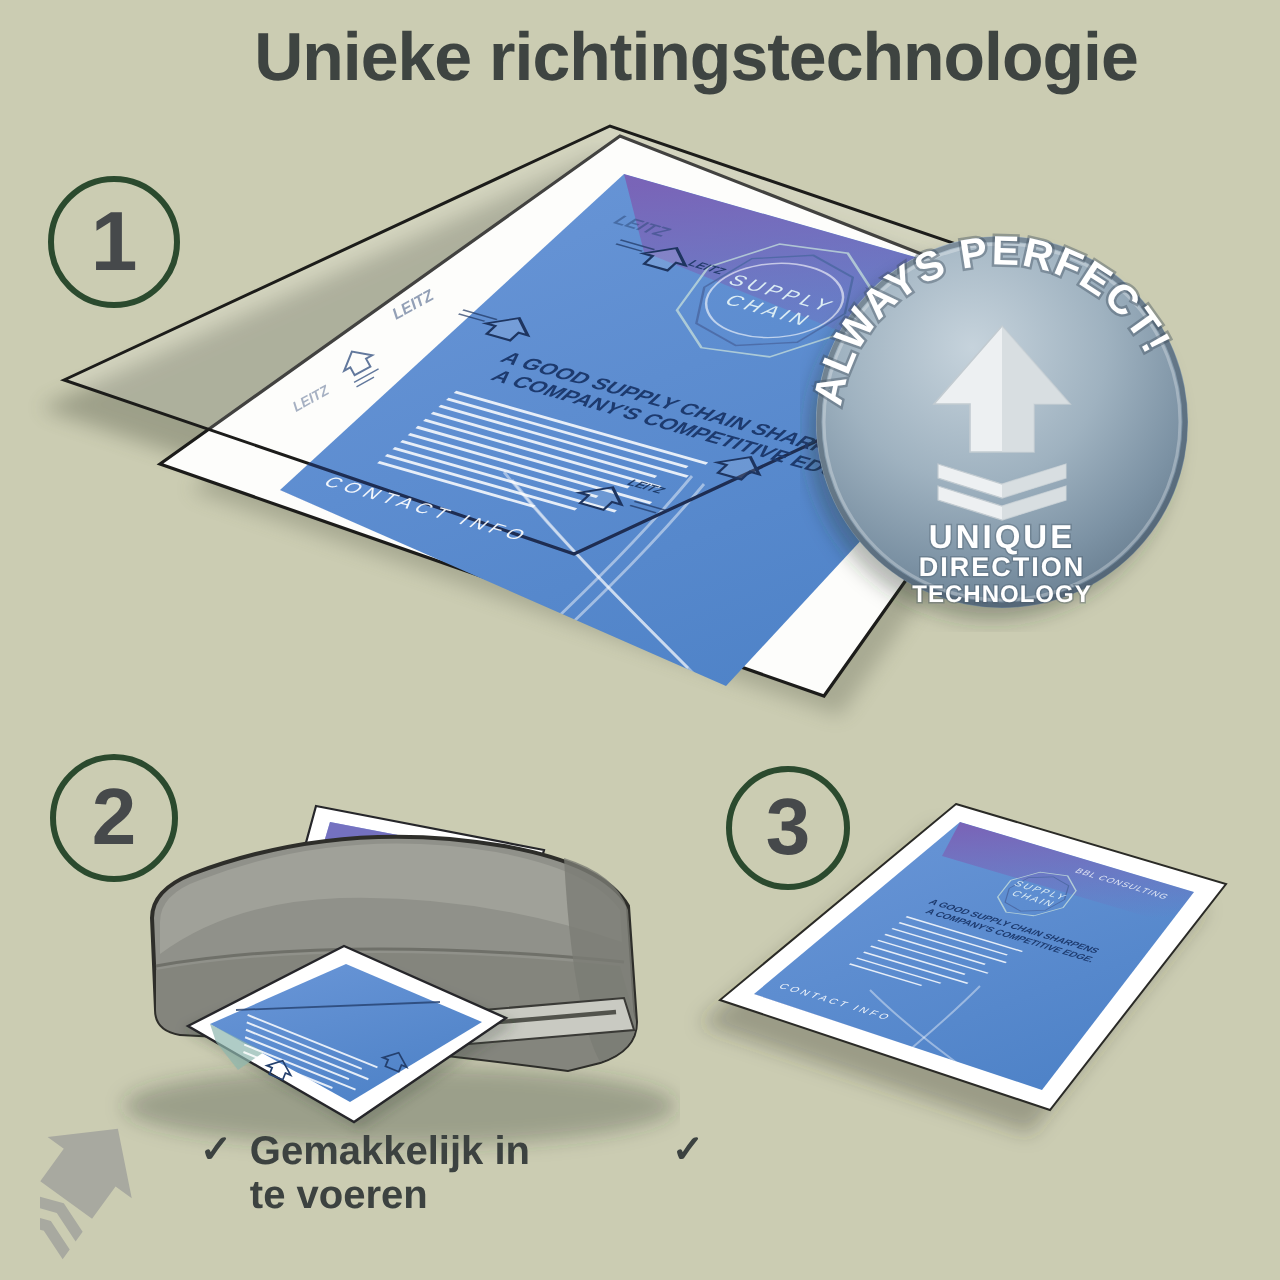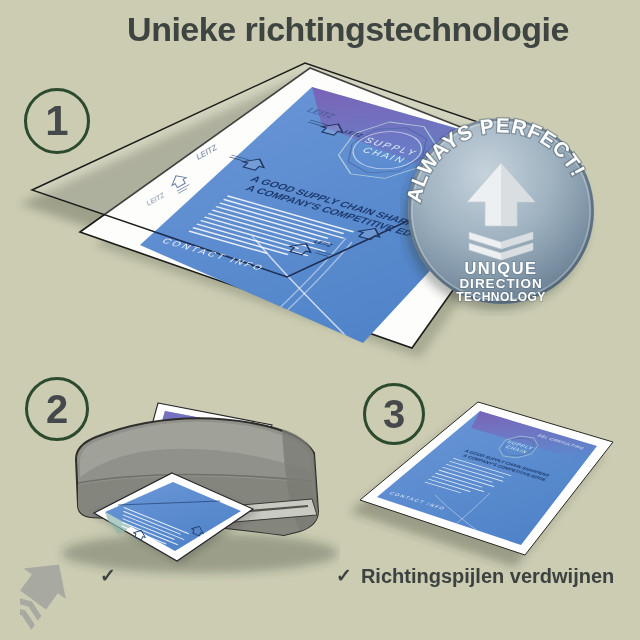--- a/index.html
+++ b/index.html
@@ -298,23 +298,24 @@
   <div class="step-circle c2">
     <span>2</span>
   </div>
   <div class="step-circle c3">
     <span>3</span>
   </div>
 
   <div class="checklist-item ci1">
     <span class="check">✓</span>
     <span>
-      <br>
+      <span>Gemakkelijk in</span><br>
+      <span>te voeren</span>
     </span>
   </div>
   <div class="checklist-item ci2">
     <span class="check">✓</span>
     <span>
-      <span>Richtingspijlen verdwijnen</span><br>
+      <br>
     </span>
   </div>
 
 </div>
 
 </body></html>

